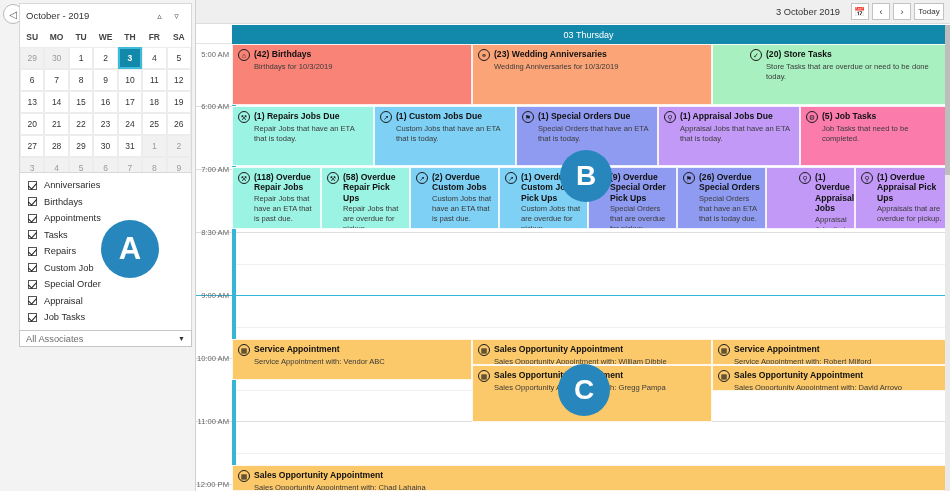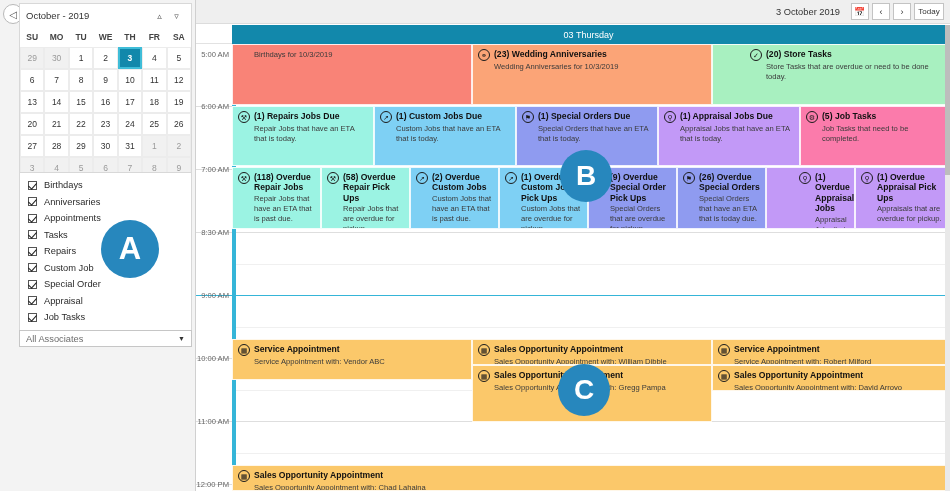--- a/index.html
+++ b/index.html
@@ -227,25 +227,25 @@
           <div class="mc-day out">6</div>
           <div class="mc-day out">7</div>
           <div class="mc-day out">8</div>
           <div class="mc-day out">9</div>
         </div>
     </div>
 
     <div class="filter-box" id="filter-box">
         <div class="filter-row">
           <span class="cb"></span>
+          <span>Anniversaries</span>
+        </div>
+        <div class="filter-row">
+          <span class="cb"></span>
           <span>Birthdays</span>
-        </div>
-        <div class="filter-row">
-          <span class="cb"></span>
-          <span>Anniversaries</span>
         </div>
         <div class="filter-row">
           <span class="cb"></span>
           <span>Appointments</span>
         </div>
         <div class="filter-row">
           <span class="cb"></span>
           <span>Tasks</span>
         </div>
         <div class="filter-row">
@@ -329,20 +329,24 @@
           <div class="half"></div>
         </div>
         <div class="hour-row" style="top: 441px;">
           <div class="hour-lbl" style="top: -5px;">12:00 PM</div>
         </div>
       </div>
     <div class="gutter-line"></div>
     <div class="now-marker"></div>
     <div id="events">
         <div class="ev" style="left: 36px; top: 0px; width: 240px; height: 61px; background: rgb(249, 131, 119);">
+          <div class="ev-head">
+            <span class="ev-ico">⌂</span>
+            <span class="ev-title">(42) Birthdays</span>
+          </div>
           <div class="ev-sub">Birthdays for 10/3/2019</div>
         </div>
         <div class="ev" style="left: 276px; top: 0px; width: 240px; height: 61px; background: rgb(251, 164, 119);">
           <div class="ev-head">
             <span class="ev-ico">⚭</span>
             <span class="ev-title">(23) Wedding Anniversaries</span>
           </div>
           <div class="ev-sub">Wedding Anniversaries for 10/3/2019</div>
         </div>
         <div class="ev" style="left: 516px; top: 0px; width: 238px; height: 61px; background: rgb(168, 240, 192); padding-left: 37px;">

